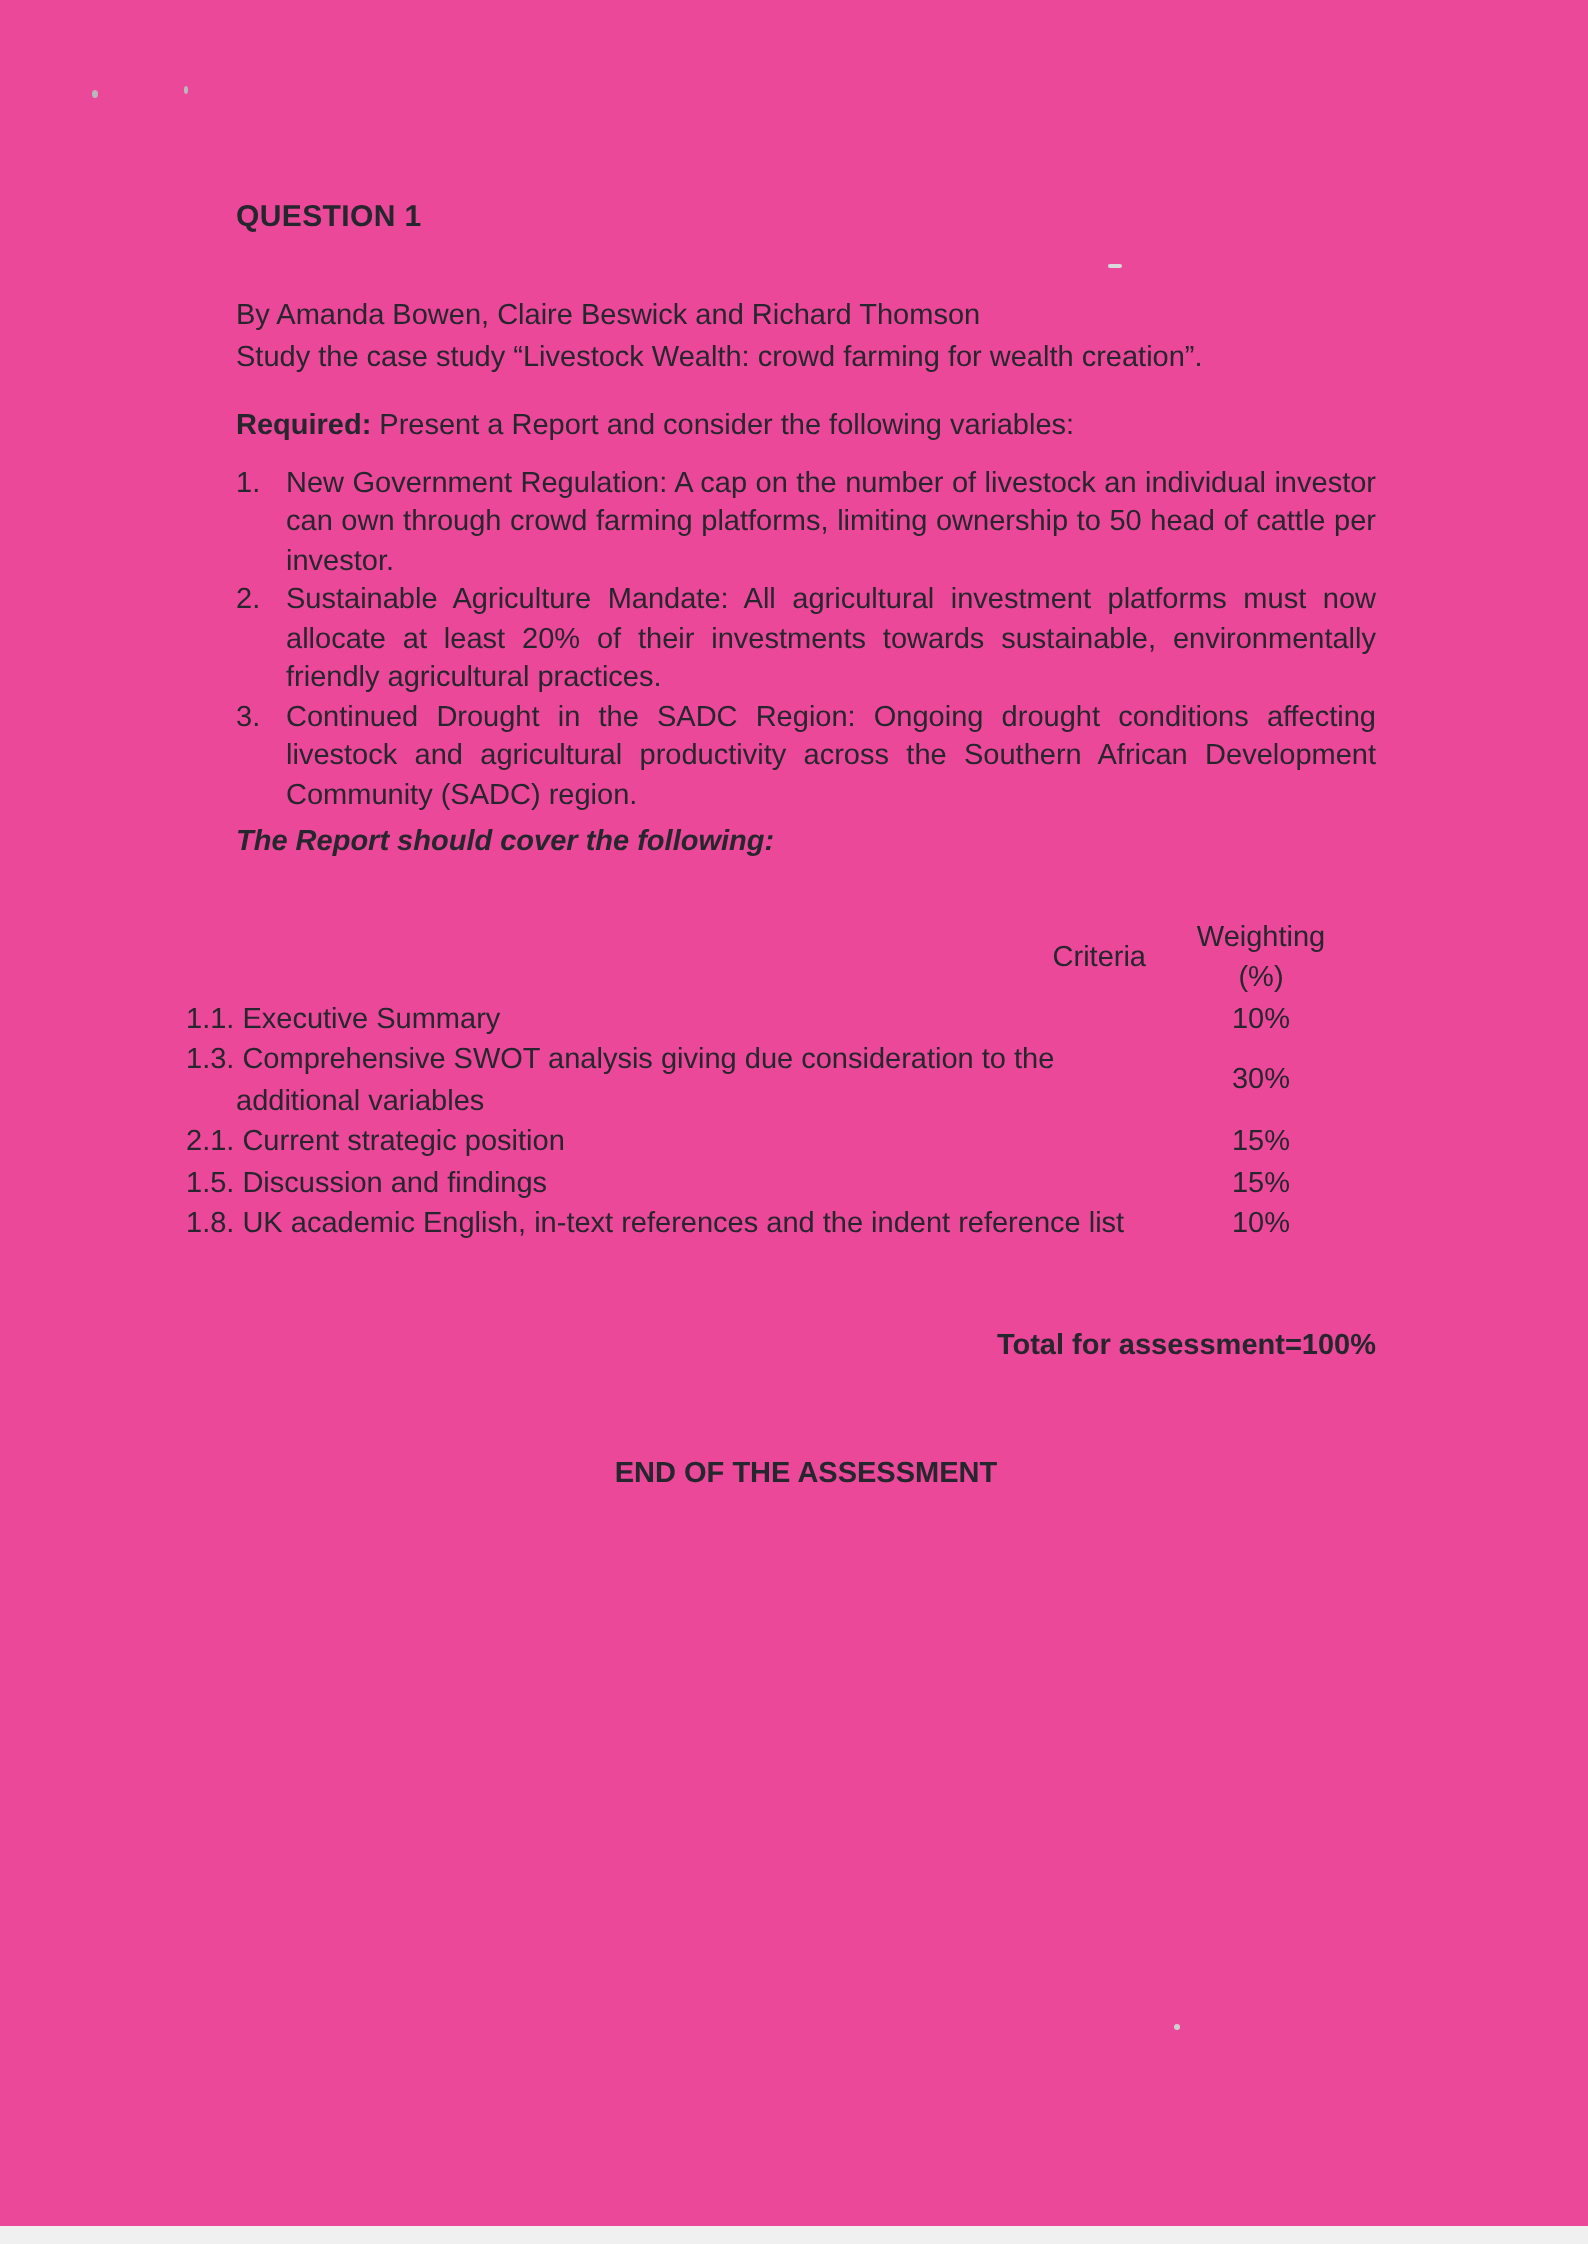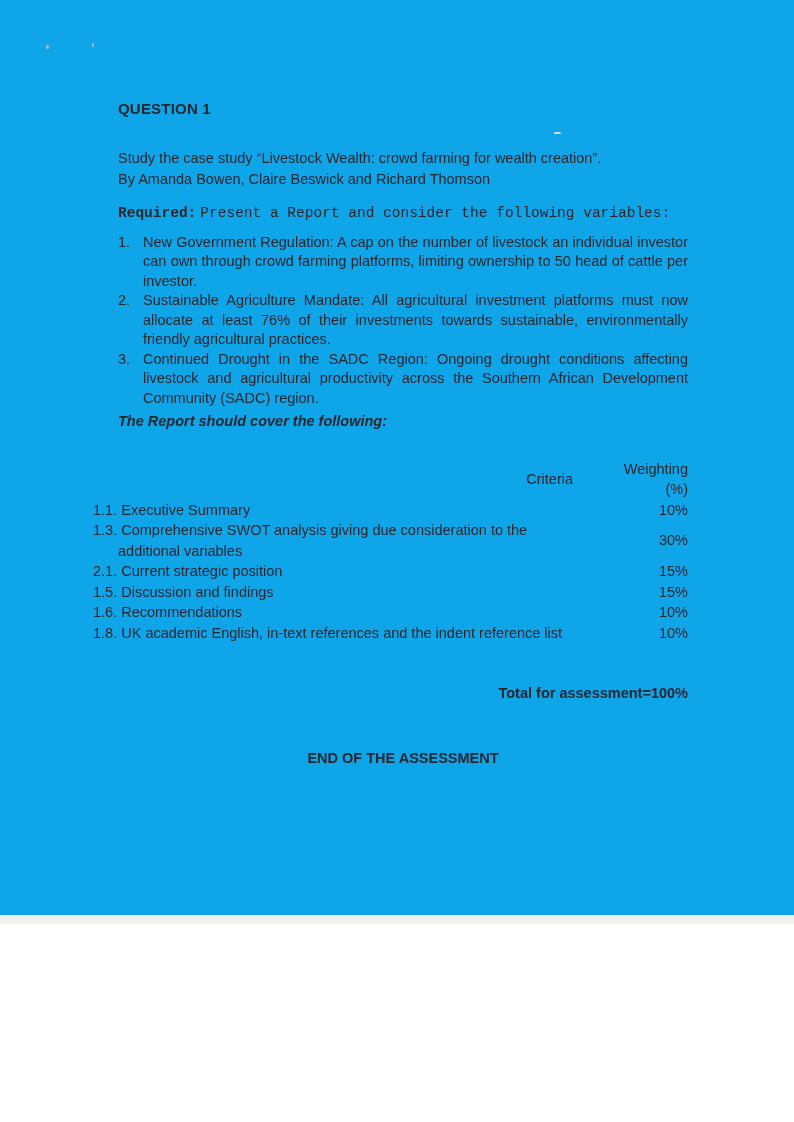--- a/index.html
+++ b/index.html
@@ -1,19 +1,19 @@
 <!DOCTYPE html>
 <html><head>
 <meta charset="utf-8">
 <style>
   html, body { margin:0; padding:0; background:#ffffff; }
   .page {
     position:relative;
-    width:794px; height:924px;
-    background:#0ea5e9;
+    width:794px; height:1122px;
+    background:#ec4899;
     font-family:"Liberation Sans", sans-serif;
     color:#26262e;
     font-size:14.5px;
     line-height:20.5px;
     overflow:hidden;
     margin:0 auto;
   }
   .content {
     position:absolute;
     left:118px; top:0;
@@ -21,21 +21,21 @@
     padding-top:100px;
   }
   .question-title {
     font-size:15px;
     line-height:18px;
     font-weight:bold;
     margin:0;
     letter-spacing:0.2px;
   }
   .intro { margin-top:30px; }
-  .required-line { margin-top:14px;font-family:Liberation Mono, monospace; }
+  .required-line { margin-top:14px; }
   .required-label { font-weight:bold; }
   .required-text { margin-left:4px; }
   .vars { margin-top:9px; line-height:19.5px; }
   .var-item { display:flex; }
   .var-num { flex:0 0 25px; width:25px; }
   .var-text { flex:1; text-align:justify; }
   .report-heading { font-weight:bold; margin-top:3px;font-style:italic; }
   table.criteria {
     border-collapse:collapse;
     margin-top:27px;
@@ -48,21 +48,21 @@
     font-weight:normal;
   }
   .col-crit { width:455px; }
   .col-wt   { width:115px; }
   td.crit {
     text-align:left;
     padding-left:25px;
     text-indent:-25px;
     padding-right:10px;
   }
-  td.wt, th.wt { text-align:right; }
+  td.wt, th.wt { text-align:center; }
   th.crit-header { text-align:right; }
   .total-line {
     margin-top:40px;
     font-weight:bold;
     text-align:right;
   }
   .end-line {
     margin-top:44px;
     font-weight:bold;
     text-align:center;
@@ -87,36 +87,36 @@
   <div class="speck speck-1"></div>
   <div class="speck speck-2"></div>
   <div class="speck speck-3"></div>
   <div class="speck speck-4"></div>
 
   <div class="content">
 
     <h1 class="question-title">QUESTION 1</h1>
 
     <div class="intro">
+      <div>By Amanda Bowen, Claire Beswick and Richard Thomson</div>
       <div>Study the case study “Livestock Wealth: crowd farming for wealth creation”.</div>
-      <div>By Amanda Bowen, Claire Beswick and Richard Thomson</div>
     </div>
 
     <div class="required-line">
       <span class="required-label">Required:</span><span class="required-text">Present a Report and consider the following variables:</span>
     </div>
 
     <div class="vars">
       <div class="var-item">
         <span class="var-num">1.</span>
         <div class="var-text">New Government Regulation: A cap on the number of livestock an individual investor can own through crowd farming platforms, limiting ownership to 50 head of cattle per investor.</div>
       </div>
       <div class="var-item">
         <span class="var-num">2.</span>
-        <div class="var-text">Sustainable Agriculture Mandate: All agricultural investment platforms must now allocate at least 76% of their investments towards sustainable, environmentally friendly agricultural practices.</div>
+        <div class="var-text">Sustainable Agriculture Mandate: All agricultural investment platforms must now allocate at least 20% of their investments towards sustainable, environmentally friendly agricultural practices.</div>
       </div>
       <div class="var-item">
         <span class="var-num">3.</span>
         <div class="var-text">Continued Drought in the SADC Region: Ongoing drought conditions affecting livestock and agricultural productivity across the Southern African Development Community (SADC) region.</div>
       </div>
     </div>
 
     <div class="report-heading">The Report should cover the following:</div>
 
     <table class="criteria">
@@ -142,24 +142,20 @@
         </tr>
         <tr>
           <td class="crit">2.1. Current strategic position</td>
           <td class="wt">15%</td>
         </tr>
         <tr>
           <td class="crit">1.5. Discussion and findings</td>
           <td class="wt">15%</td>
         </tr>
         <tr>
-          <td class="crit">1.6. Recommendations</td>
-          <td class="wt">10%</td>
-        </tr>
-        <tr>
           <td class="crit">1.8. UK academic English, in-text references and the indent reference list</td>
           <td class="wt">10%</td>
         </tr>
       </tbody>
     </table>
 
     <div class="total-line">Total for assessment=100%</div>
 
     <div class="end-line">END OF THE ASSESSMENT</div>
 

